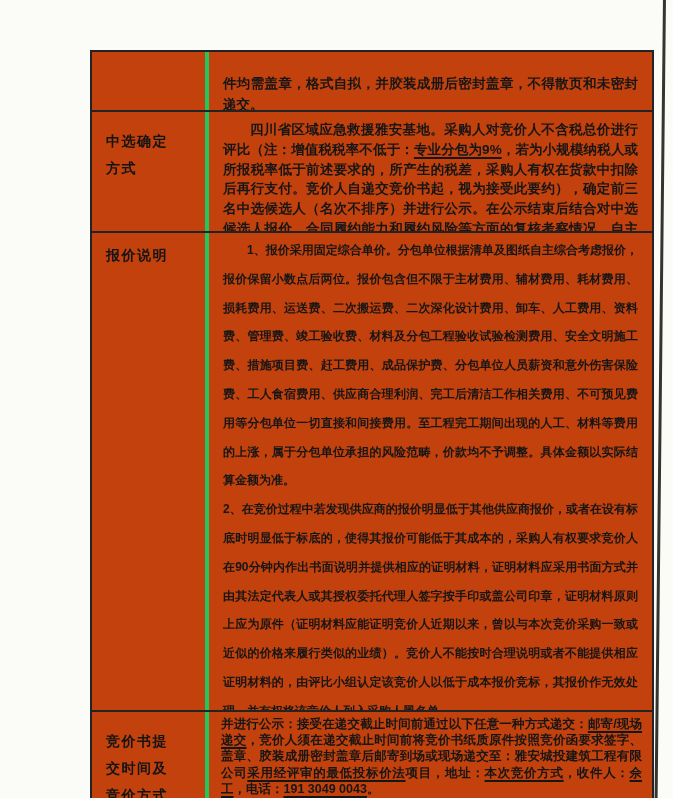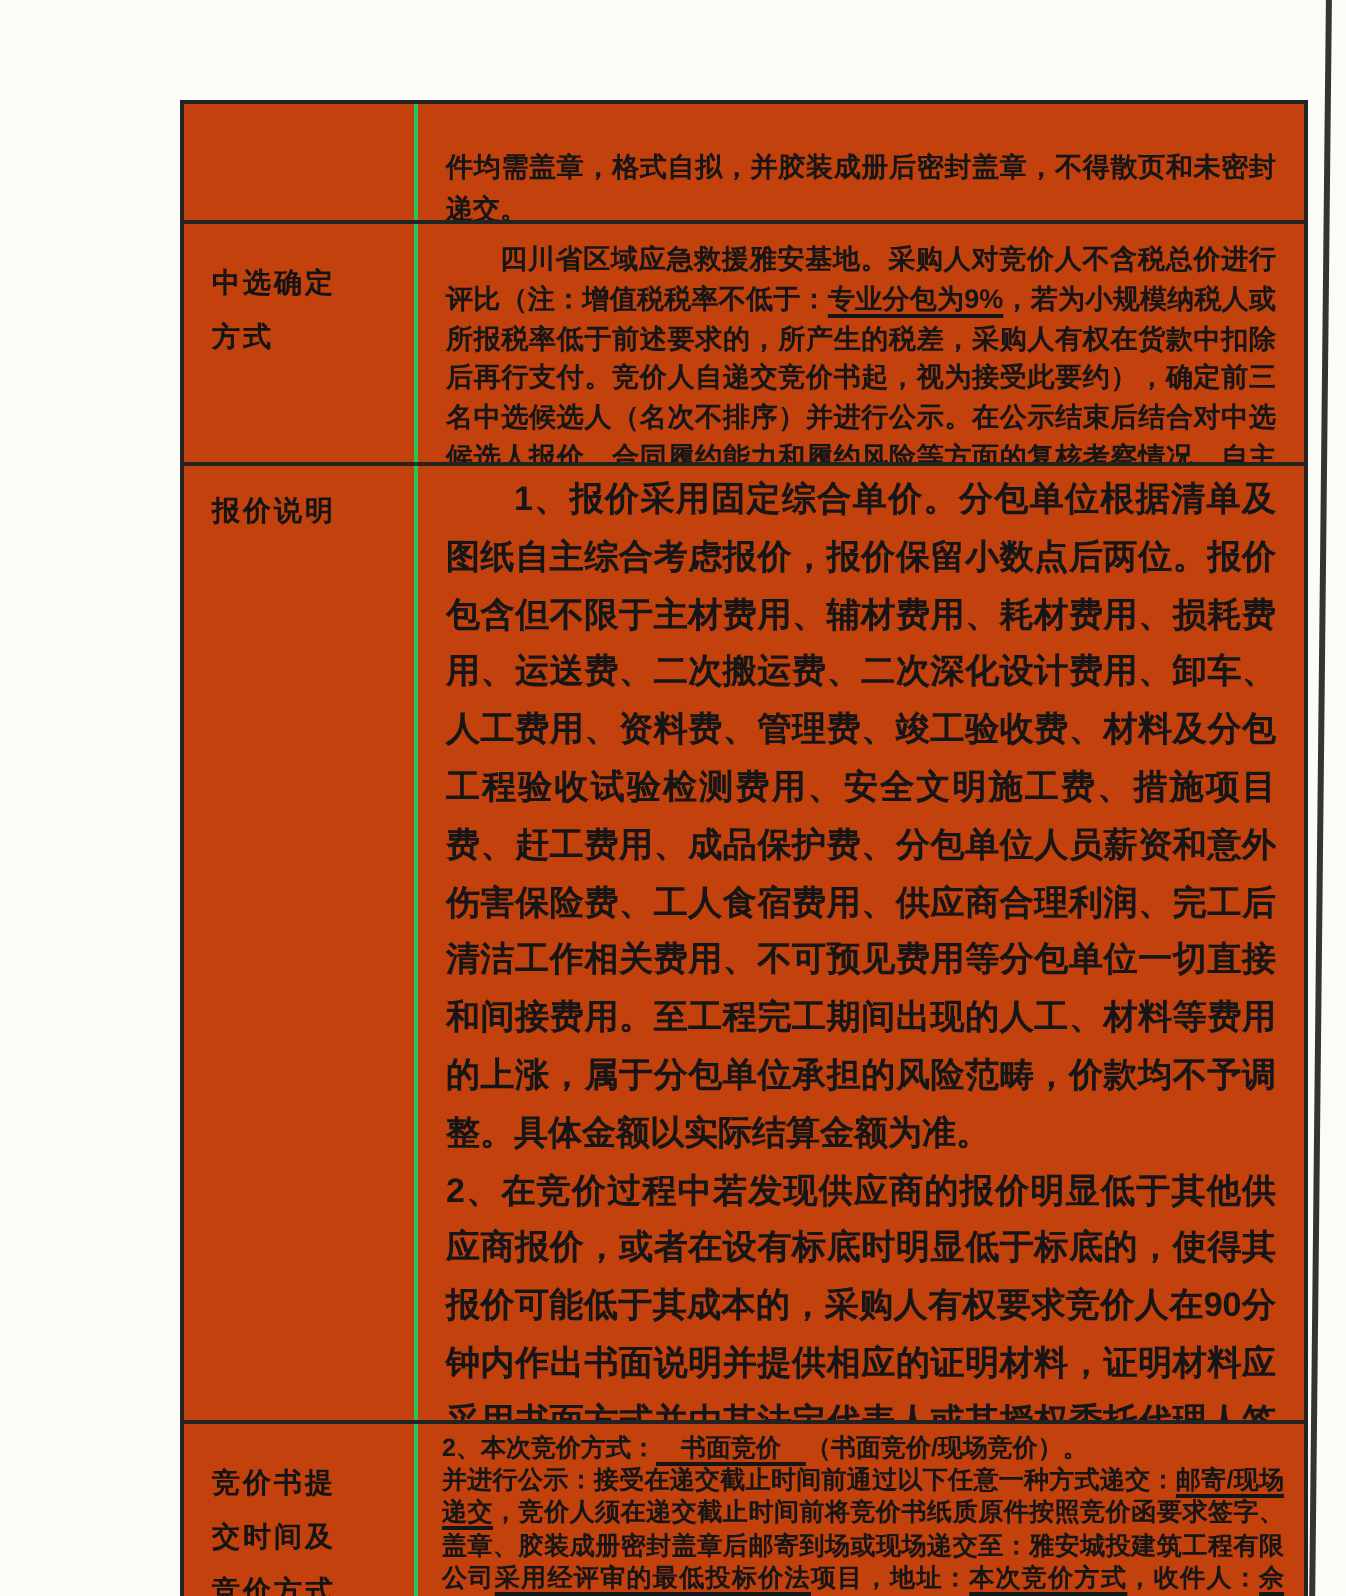--- a/index.html
+++ b/index.html
@@ -24,37 +24,37 @@
     box-sizing:border-box;
     margin-top:36px;
   }
   .row{display:flex;border-bottom:2px solid #232323;box-sizing:border-box;}
   .row:last-child{border-bottom:none;flex:1;min-height:0;}
   .row1{height:60px;}
   .row2{height:121px;}
   .row3{height:479px;}
   .label-cell{
     width:117px;min-width:117px;box-sizing:border-box;
-    border-right:2px solid #22c55e;
+    border-right:4px solid #22c55e;
     padding:16px 24px 6px 14px;
     font-size:14px;font-weight:700;letter-spacing:1.5px;
     line-height:27px;word-break:break-all;
     color:#141414;
   }
   .row3 .label-cell{padding-top:9px;}
   .content-cell{
     flex:1;box-sizing:border-box;overflow:hidden;
     padding:5px 14px 4px 14px;
     font-weight:700;color:#161616;
     text-align:justify;
   }
   .row1 .content-cell{font-size:13.5px;line-height:21px;padding-top:7px;}
   .row2 .content-cell{font-size:13.5px;line-height:19.8px;padding-top:8px;}
   .row2 .content-cell p{margin:0;text-indent:2em;}
-  .row3 .content-cell{font-size:17px;line-height:28.8px;padding-top:3px;}
+  .row3 .content-cell{font-size:12px;line-height:28.8px;padding-top:3px;}
   .row3 .content-cell p{margin:0;}
   .row3 .content-cell p.indent{text-indent:2em;}
   .row4 .content-cell{font-size:12.5px;line-height:16.2px;padding:4px 10px 2px 12px;}
   .row4 .content-cell p{margin:0;}
   .u{
     text-decoration:underline;
     text-underline-offset:3px;
     text-decoration-thickness:1.5px;
   }
 </style>
@@ -84,19 +84,18 @@
     <div class="label-cell">报价说明</div>
     <div class="content-cell">
       <p class="indent">1、报价采用固定综合单价。分包单位根据清单及图纸自主综合考虑报价，报价保留小数点后两位。报价包含但不限于主材费用、辅材费用、耗材费用、损耗费用、运送费、二次搬运费、二次深化设计费用、卸车、人工费用、资料费、管理费、竣工验收费、材料及分包工程验收试验检测费用、安全文明施工费、措施项目费、赶工费用、成品保护费、分包单位人员薪资和意外伤害保险费、工人食宿费用、供应商合理利润、完工后清洁工作相关费用、不可预见费用等分包单位一切直接和间接费用。至工程完工期间出现的人工、材料等费用的上涨，属于分包单位承担的风险范畴，价款均不予调整。具体金额以实际结算金额为准。</p>
       <p>2、在竞价过程中若发现供应商的报价明显低于其他供应商报价，或者在设有标底时明显低于标底的，使得其报价可能低于其成本的，采购人有权要求竞价人在90分钟内作出书面说明并提供相应的证明材料，证明材料应采用书面方式并由其法定代表人或其授权委托代理人签字按手印或盖公司印章，证明材料原则上应为原件（证明材料应能证明竞价人近期以来，曾以与本次竞价采购一致或近似的价格来履行类似的业绩）。竞价人不能按时合理说明或者不能提供相应证明材料的，由评比小组认定该竞价人以低于成本报价竞标，其报价作无效处理，并有权将该竞价人列入采购人黑名单。</p>
     </div>
   </div>
 
   <div class="row row4">
     <div class="label-cell">竞价书提交时间及竞价方式</div>
     <div class="content-cell">
-      <p><span>2、本次竞价方式：</span><span class="u">　书面竞价　</span><span>（书面竞价/现场竞价）。</span></p>
       <p><span>并进行公示：接受在递交截止时间前通过以下任意一种方式递交：</span><span class="u">邮寄/现场递交</span><span>，竞价人须在递交截止时间前将竞价书纸质原件按照竞价函要求签字、盖章、胶装成册密封盖章后邮寄到场或现场递交至：雅安城投建筑工程有限公司</span><span class="u">采用经评审的最低投标价法</span><span>项目，地址：</span><span class="u">本次竞价方式</span><span>，收件人：</span><span class="u">佘工</span><span>，电话：</span><span class="u">191 3049 0043</span><span>。</span></p>
 
     </div>
   </div>
 
 </div>
 
 </body></html>

